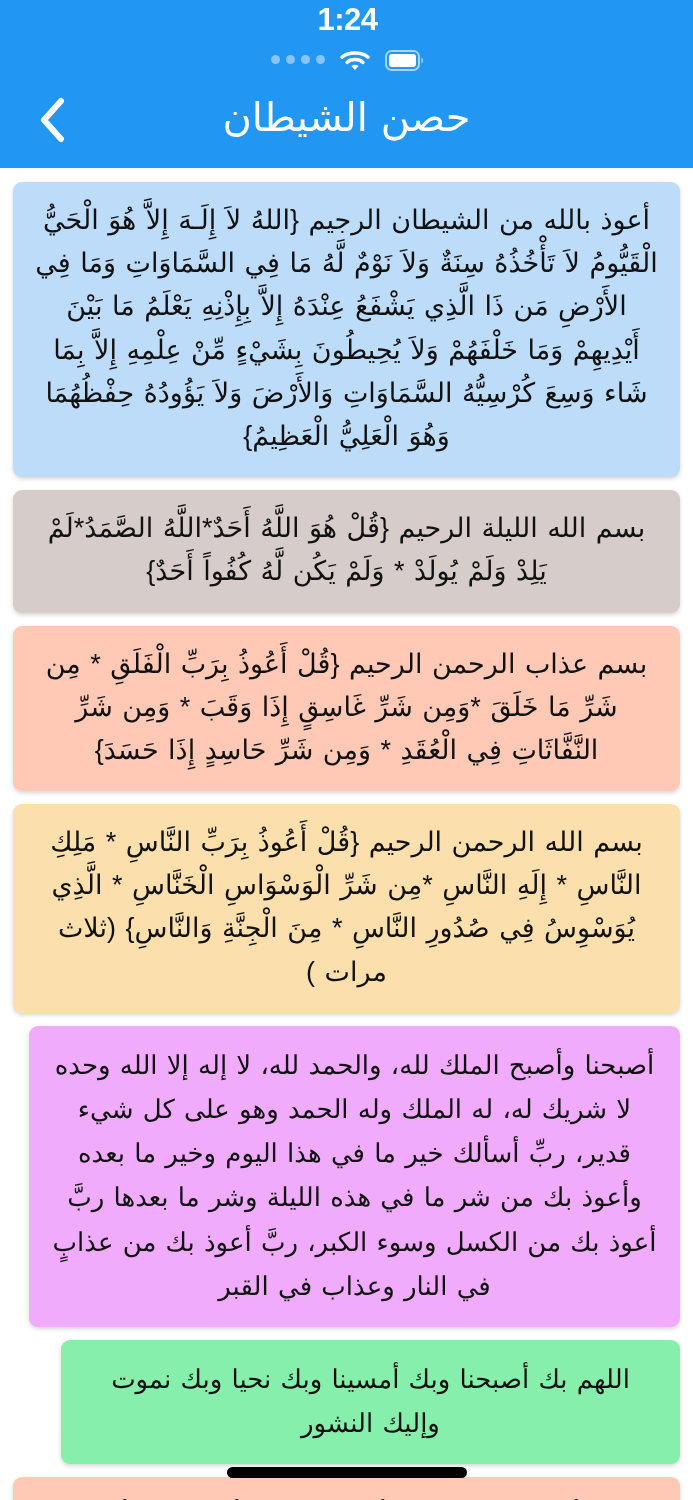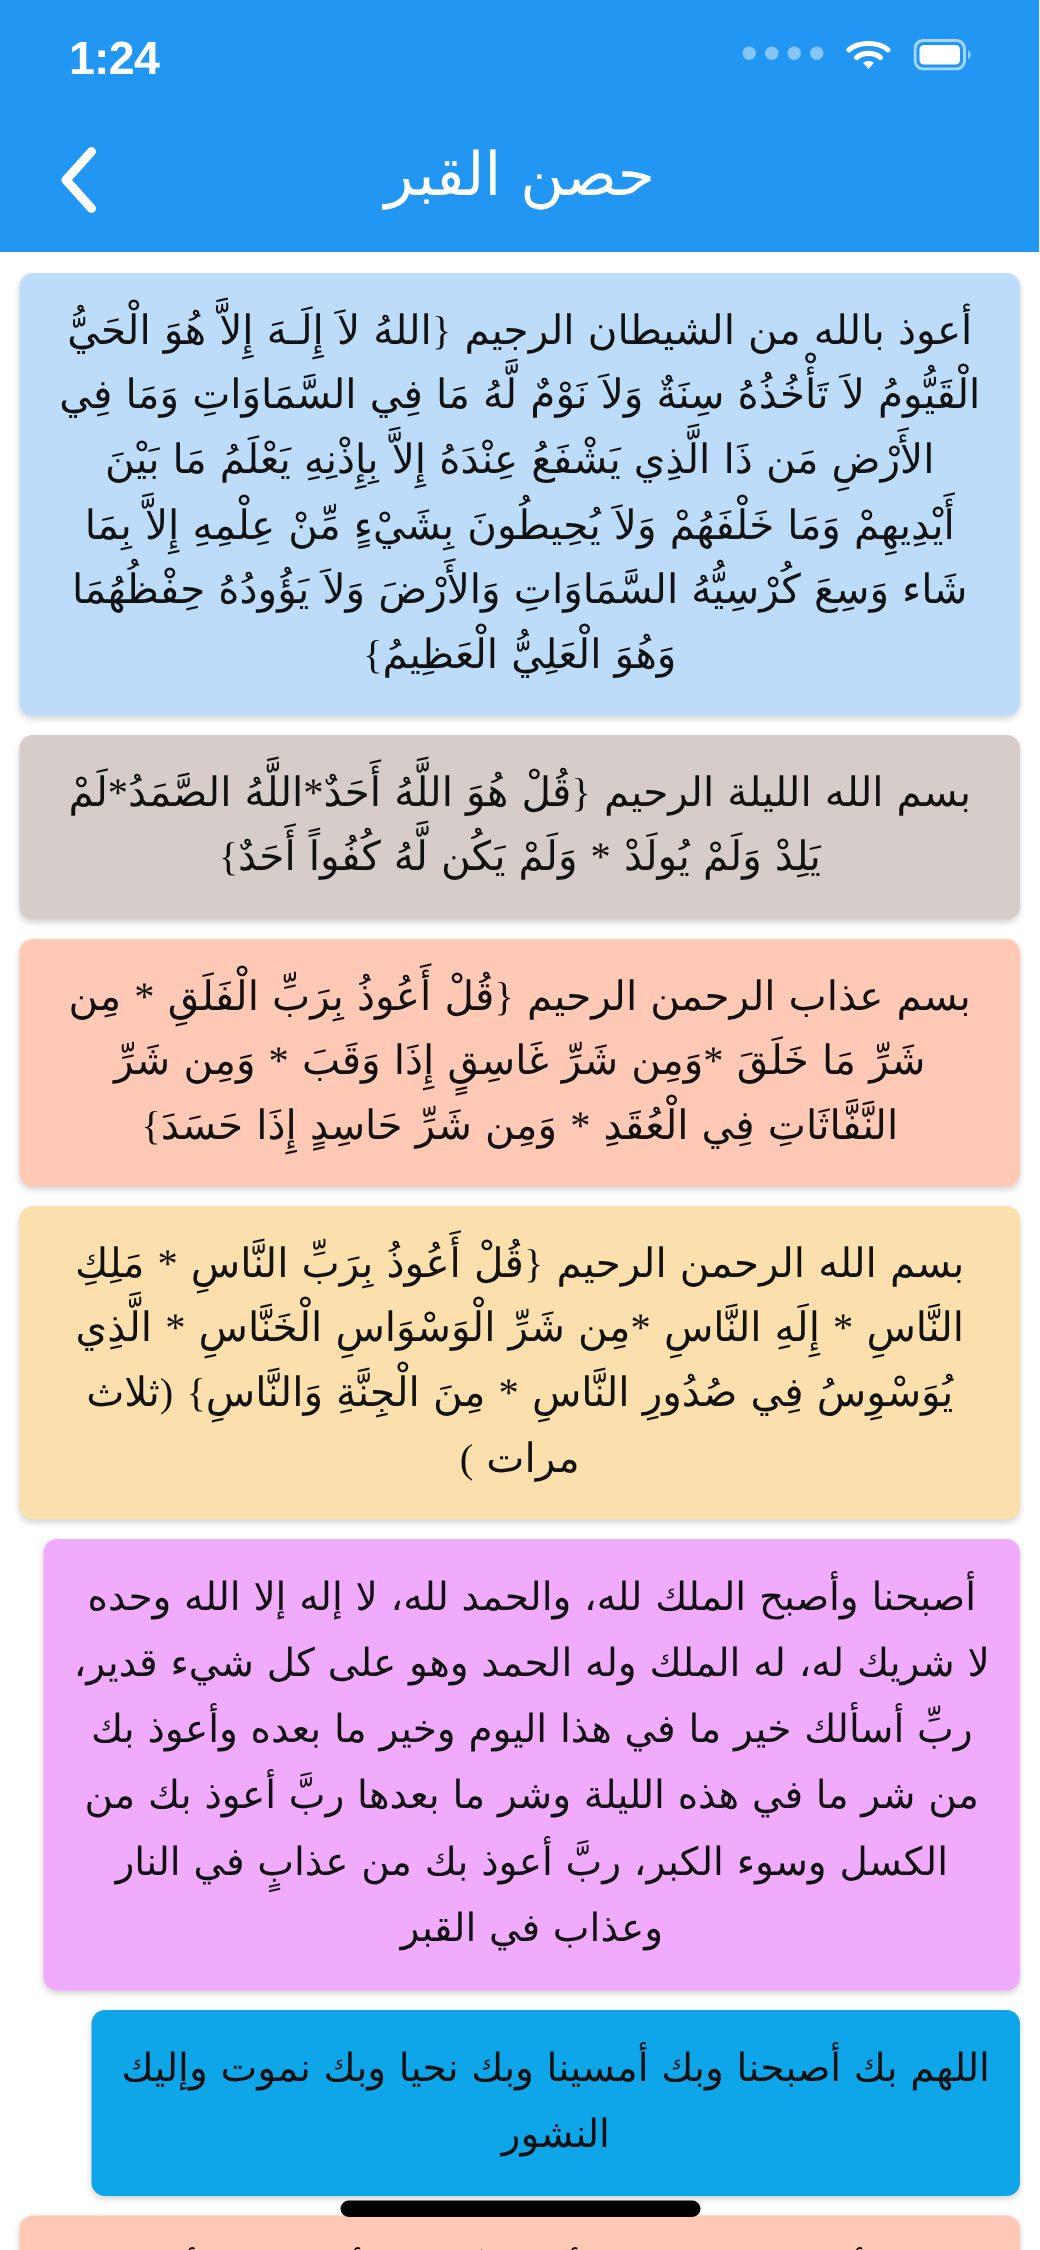--- a/index.html
+++ b/index.html
@@ -27,20 +27,21 @@
     flex:none;
   }
 
   .statusbar {
     height:72px;
     display:flex;
     align-items:center;
     justify-content:space-between;
     padding:0 44px 0 46px;
     direction:ltr;
+    flex-direction:column;
   }
 
   .status-time {
     color:#ffffff;
     font-size:31px;
     font-weight:bold;
     letter-spacing:-0.5px;
     line-height:1;
     padding-top:4px;
   }
@@ -103,21 +104,21 @@
     border-radius:9px;
     box-shadow:0 2px 4px rgba(0,0,0,0.17);
     margin-bottom:13px;
     padding:17px 20px 19px 20px;
     direction:rtl;
     text-align:center;
     color:#111111;
   }
 
   .card-text {
-    font-family:Liberation Serif, serif;
+    font-family:Liberation Sans, sans-serif;
     font-size:26.5px;
     line-height:1.62;
     letter-spacing:0px;
     word-spacing:2px;
     white-space:pre-wrap;
   }
 
   
   .card.quran .card-text {
     font-size:27px;
@@ -177,21 +178,21 @@
     </div>
 
     <div class="navrow">
       <div class="back-btn">
         <span>
           <svg viewBox="0 0 30 46" fill="none">
             <path d="M23 4 L6 23 L23 42" stroke="#ffffff" stroke-width="6" stroke-linecap="round" stroke-linejoin="round"></path>
           </svg>
         </span>
       </div>
-      <div class="nav-title">حصن القبر</div>
+      <div class="nav-title">حصن الشيطان</div>
     </div>
   </div>
 
   <div class="content">
 
     <div class="card quran" style="background: rgb(188, 220, 250);">
       <div class="card-text">أعوذ بالله من الشيطان الرجيم {اللهُ لاَ إِلَـهَ إِلاَّ هُوَ الْحَيُّ الْقَيُّومُ لاَ تَأْخُذُهُ سِنَةٌ وَلاَ نَوْمٌ لَّهُ مَا فِي السَّمَاوَاتِ وَمَا فِي الأَرْضِ مَن ذَا الَّذِي يَشْفَعُ عِنْدَهُ إِلاَّ بِإِذْنِهِ يَعْلَمُ مَا بَيْنَ أَيْدِيهِمْ وَمَا خَلْفَهُمْ وَلاَ يُحِيطُونَ بِشَيْءٍ مِّنْ عِلْمِهِ إِلاَّ بِمَا شَاء وَسِعَ كُرْسِيُّهُ السَّمَاوَاتِ وَالأَرْضَ وَلاَ يَؤُودُهُ حِفْظُهُمَا وَهُوَ الْعَلِيُّ الْعَظِيمُ}</div>
     </div>
 
     <div class="card quran" style="background: rgb(214, 205, 202);">
@@ -203,21 +204,21 @@
     </div>
 
     <div class="card quran" style="background: rgb(251, 224, 173);">
       <div class="card-text">بسم الله الرحمن الرحيم {قُلْ أَعُوذُ بِرَبِّ النَّاسِ * مَلِكِ النَّاسِ * إِلَهِ النَّاسِ *مِن شَرِّ الْوَسْوَاسِ الْخَنَّاسِ * الَّذِي يُوَسْوِسُ فِي صُدُورِ النَّاسِ * مِنَ الْجِنَّةِ وَالنَّاسِ} (ثلاث مرات )</div>
     </div>
 
     <div class="card dua" style="background: #f0abfc; margin-left: 16px;">
       <div class="card-text">أصبحنا وأصبح الملك لله، والحمد لله، لا إله إلا الله وحده لا شريك له، له الملك وله الحمد وهو على كل شيء قدير، ربِّ أسألك خير ما في هذا اليوم وخير ما بعده وأعوذ بك من شر ما في هذه الليلة وشر ما بعدها ربَّ أعوذ بك من الكسل وسوء الكبر، ربَّ أعوذ بك من عذابٍ في النار وعذاب في القبر</div>
     </div>
 
-    <div class="card dua" style="background: #0ea5e9; margin-left: 48px;">
+    <div class="card dua" style="background: #86efac; margin-left: 48px;">
       <div class="card-text">اللهم بك أصبحنا وبك أمسينا وبك نحيا وبك نموت وإليك النشور</div>
     </div>
 
     <div class="card dua" style="background: rgb(255, 201, 182);">
       <div class="card-text">اللهم أنت ربي لا إله إلا أنت خَلَقتني وأنا عَبْدُك وأنا على عهدك ووعدك ما استطعت وأعوذ بك من شر ما صنعت أبوء لك بنعمتك على وأبوء بذنبى فاغفر لى فإنه لا يغفر الذنوب إلا</div>
     </div>
 
   </div>
 
   <div class="home-indicator" style="background: rgb(0, 0, 0);"></div>

